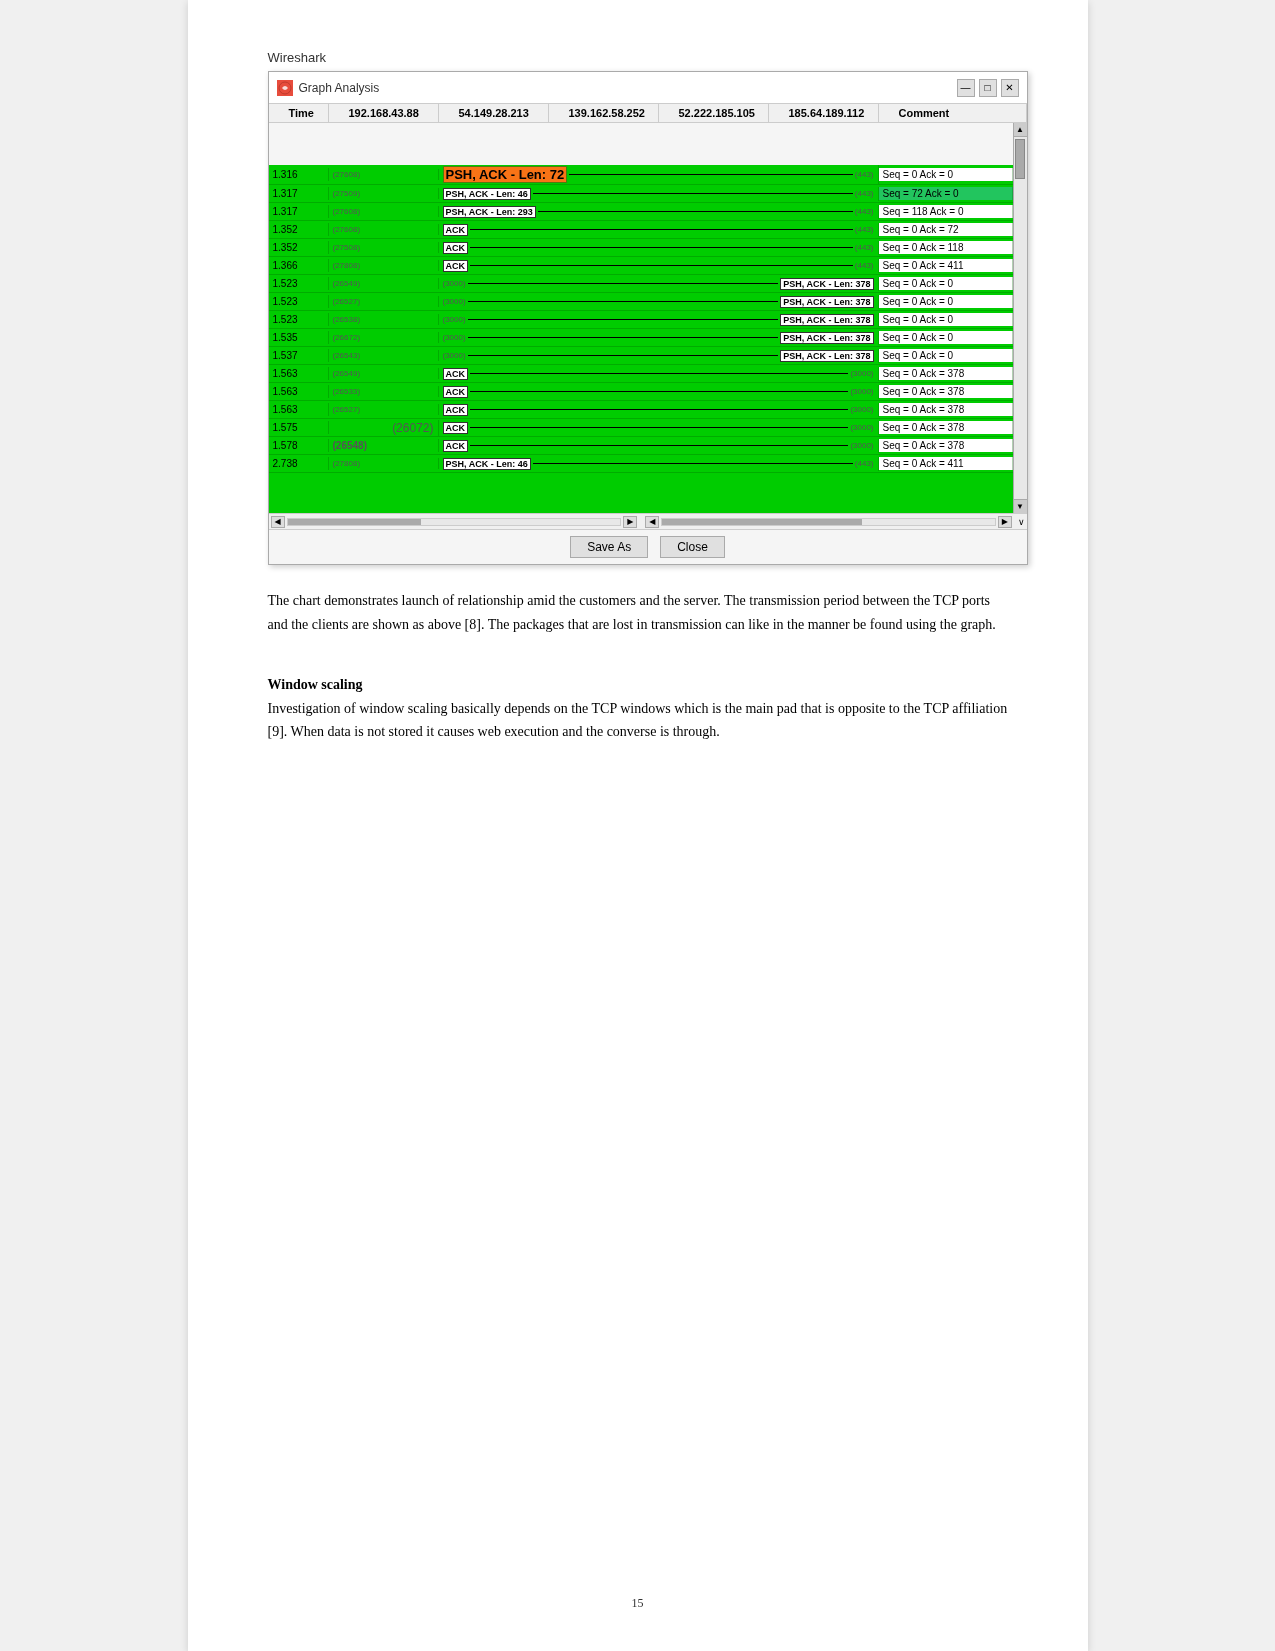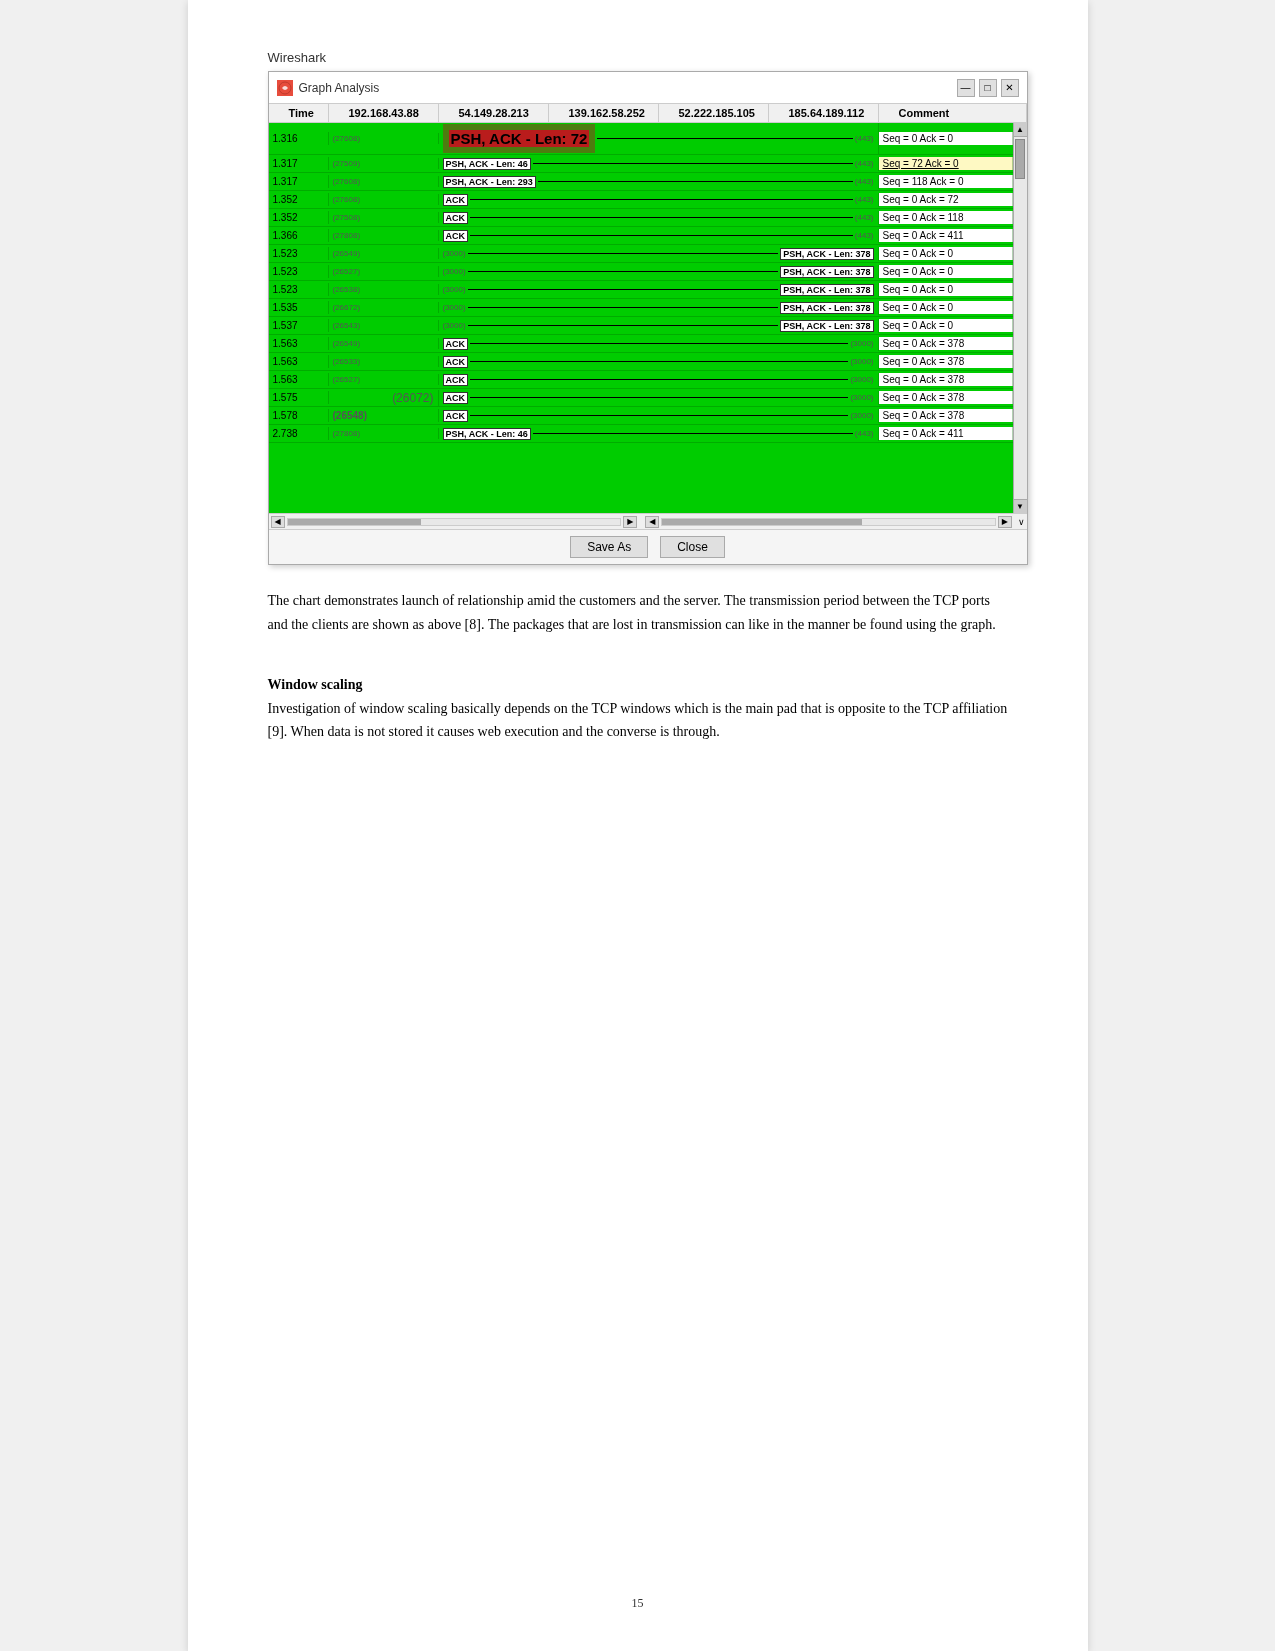--- a/index.html
+++ b/index.html
@@ -293,42 +293,42 @@
       <div class="table-header-cell">54.149.28.213</div>
       <div class="table-header-cell">139.162.58.252</div>
       <div class="table-header-cell">52.222.185.105</div>
       <div class="table-header-cell">185.64.189.112</div>
       <div class="table-header-cell">Comment</div>
     </div>
 
     <div class="graph-container">
       <div class="graph-left">
 
-        <div class="table-body" style="height: 100%; overflow-y: auto;">
+        <div class="table-body" style="height: 100%; overflow-y: auto; margin-top: 42px;">
 
           <div class="table-row">
             <div class="table-cell time">1.316</div>
             <div class="table-cell" style="font-size:8px; color:#555;">(27608)</div>
             <div class="table-cell" style="grid-column: span 4; display:flex; align-items:center; font-size:9px;">
-              <span style="background:#b91c1c;border:6px solid #4d7c0f;padding:0 2px;font-weight:bold;font-size:15px;white-space:nowrap;">PSH, ACK - Len: 72</span>
+              <span style="background:#f97316;border:1px solid #4d7c0f;padding:0 2px;font-weight:bold;font-size:13px;white-space:nowrap;">PSH, ACK - Len: 72</span>
               <span style="flex:1;height:1px;background:#000;display:inline-block;margin:0 2px;"></span>
               <span style="font-size:8px;color:#555;">(443)</span>
             </div>
             <div class="table-cell comment-col" style="background:#fff;">Seq = 0 Ack = 0</div>
           </div>
 
           <div class="table-row">
             <div class="table-cell time">1.317</div>
             <div class="table-cell" style="font-size:8px; color:#555;">(27509)</div>
             <div class="table-cell" style="grid-column: span 4; display:flex; align-items:center; font-size:9px;">
               <span style="background:#fff;border:1px solid #333;padding:0 2px;font-weight:bold;font-size:9px;white-space:nowrap;">PSH, ACK - Len: 46</span>
               <span style="flex:1;height:1px;background:#000;display:inline-block;margin:0 2px;"></span>
               <span style="font-size:8px;color:#555;">(443)</span>
             </div>
-            <div class="table-cell comment-col" style="background:#fef9c3;text-decoration:underline;">Seq = 72 Ack = 0</div>
+            <div class="table-cell comment-col" style="background:#22c55e;">Seq = 72 Ack = 0</div>
           </div>
 
           <div class="table-row">
             <div class="table-cell time">1.317</div>
             <div class="table-cell" style="font-size:8px; color:#555;">(27608)</div>
             <div class="table-cell" style="grid-column: span 4; display:flex; align-items:center; font-size:9px;">
               <span style="background:#fff;border:1px solid #333;padding:0 2px;font-weight:bold;font-size:9px;white-space:nowrap;">PSH, ACK - Len: 293</span>
               <span style="flex:1;height:1px;background:#000;display:inline-block;margin:0 2px;"></span>
               <span style="font-size:8px;color:#555;">(443)</span>
             </div>

